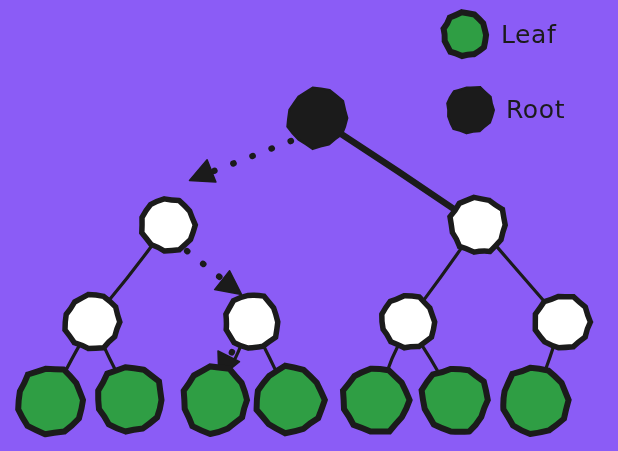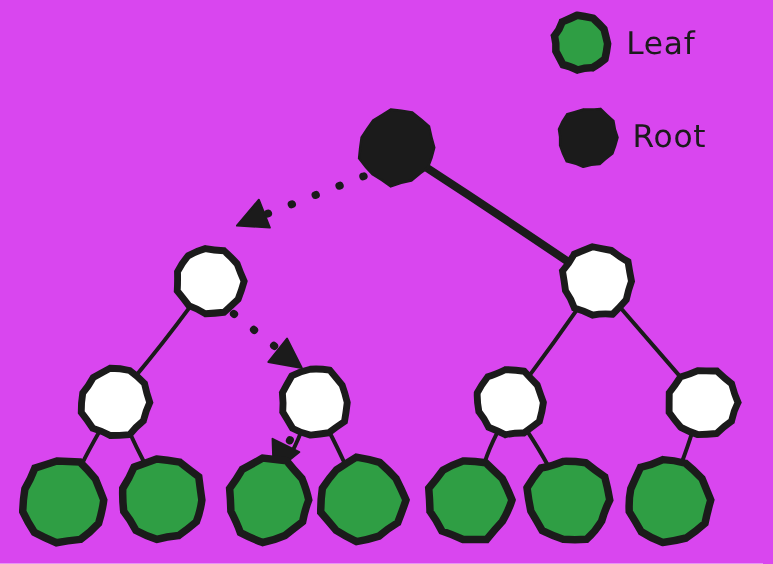--- a/index.html
+++ b/index.html
@@ -8,21 +8,21 @@
     padding: 0;
     background: #ffffff;
   }
   body {
     font-family: "DejaVu Sans", sans-serif;
   }
   #canvas-wrap {
     position: relative;
     width: 618px;
     height: 451px;
-    background: #d946ef;
+    background: #8b5cf6;
     overflow: hidden;
   }
   svg#tree-svg {
     display: block;
     width: 618px;
     height: 451px;
   }
   .edge-solid {
     stroke: #1b1b1b;
     stroke-width: 3.2;

